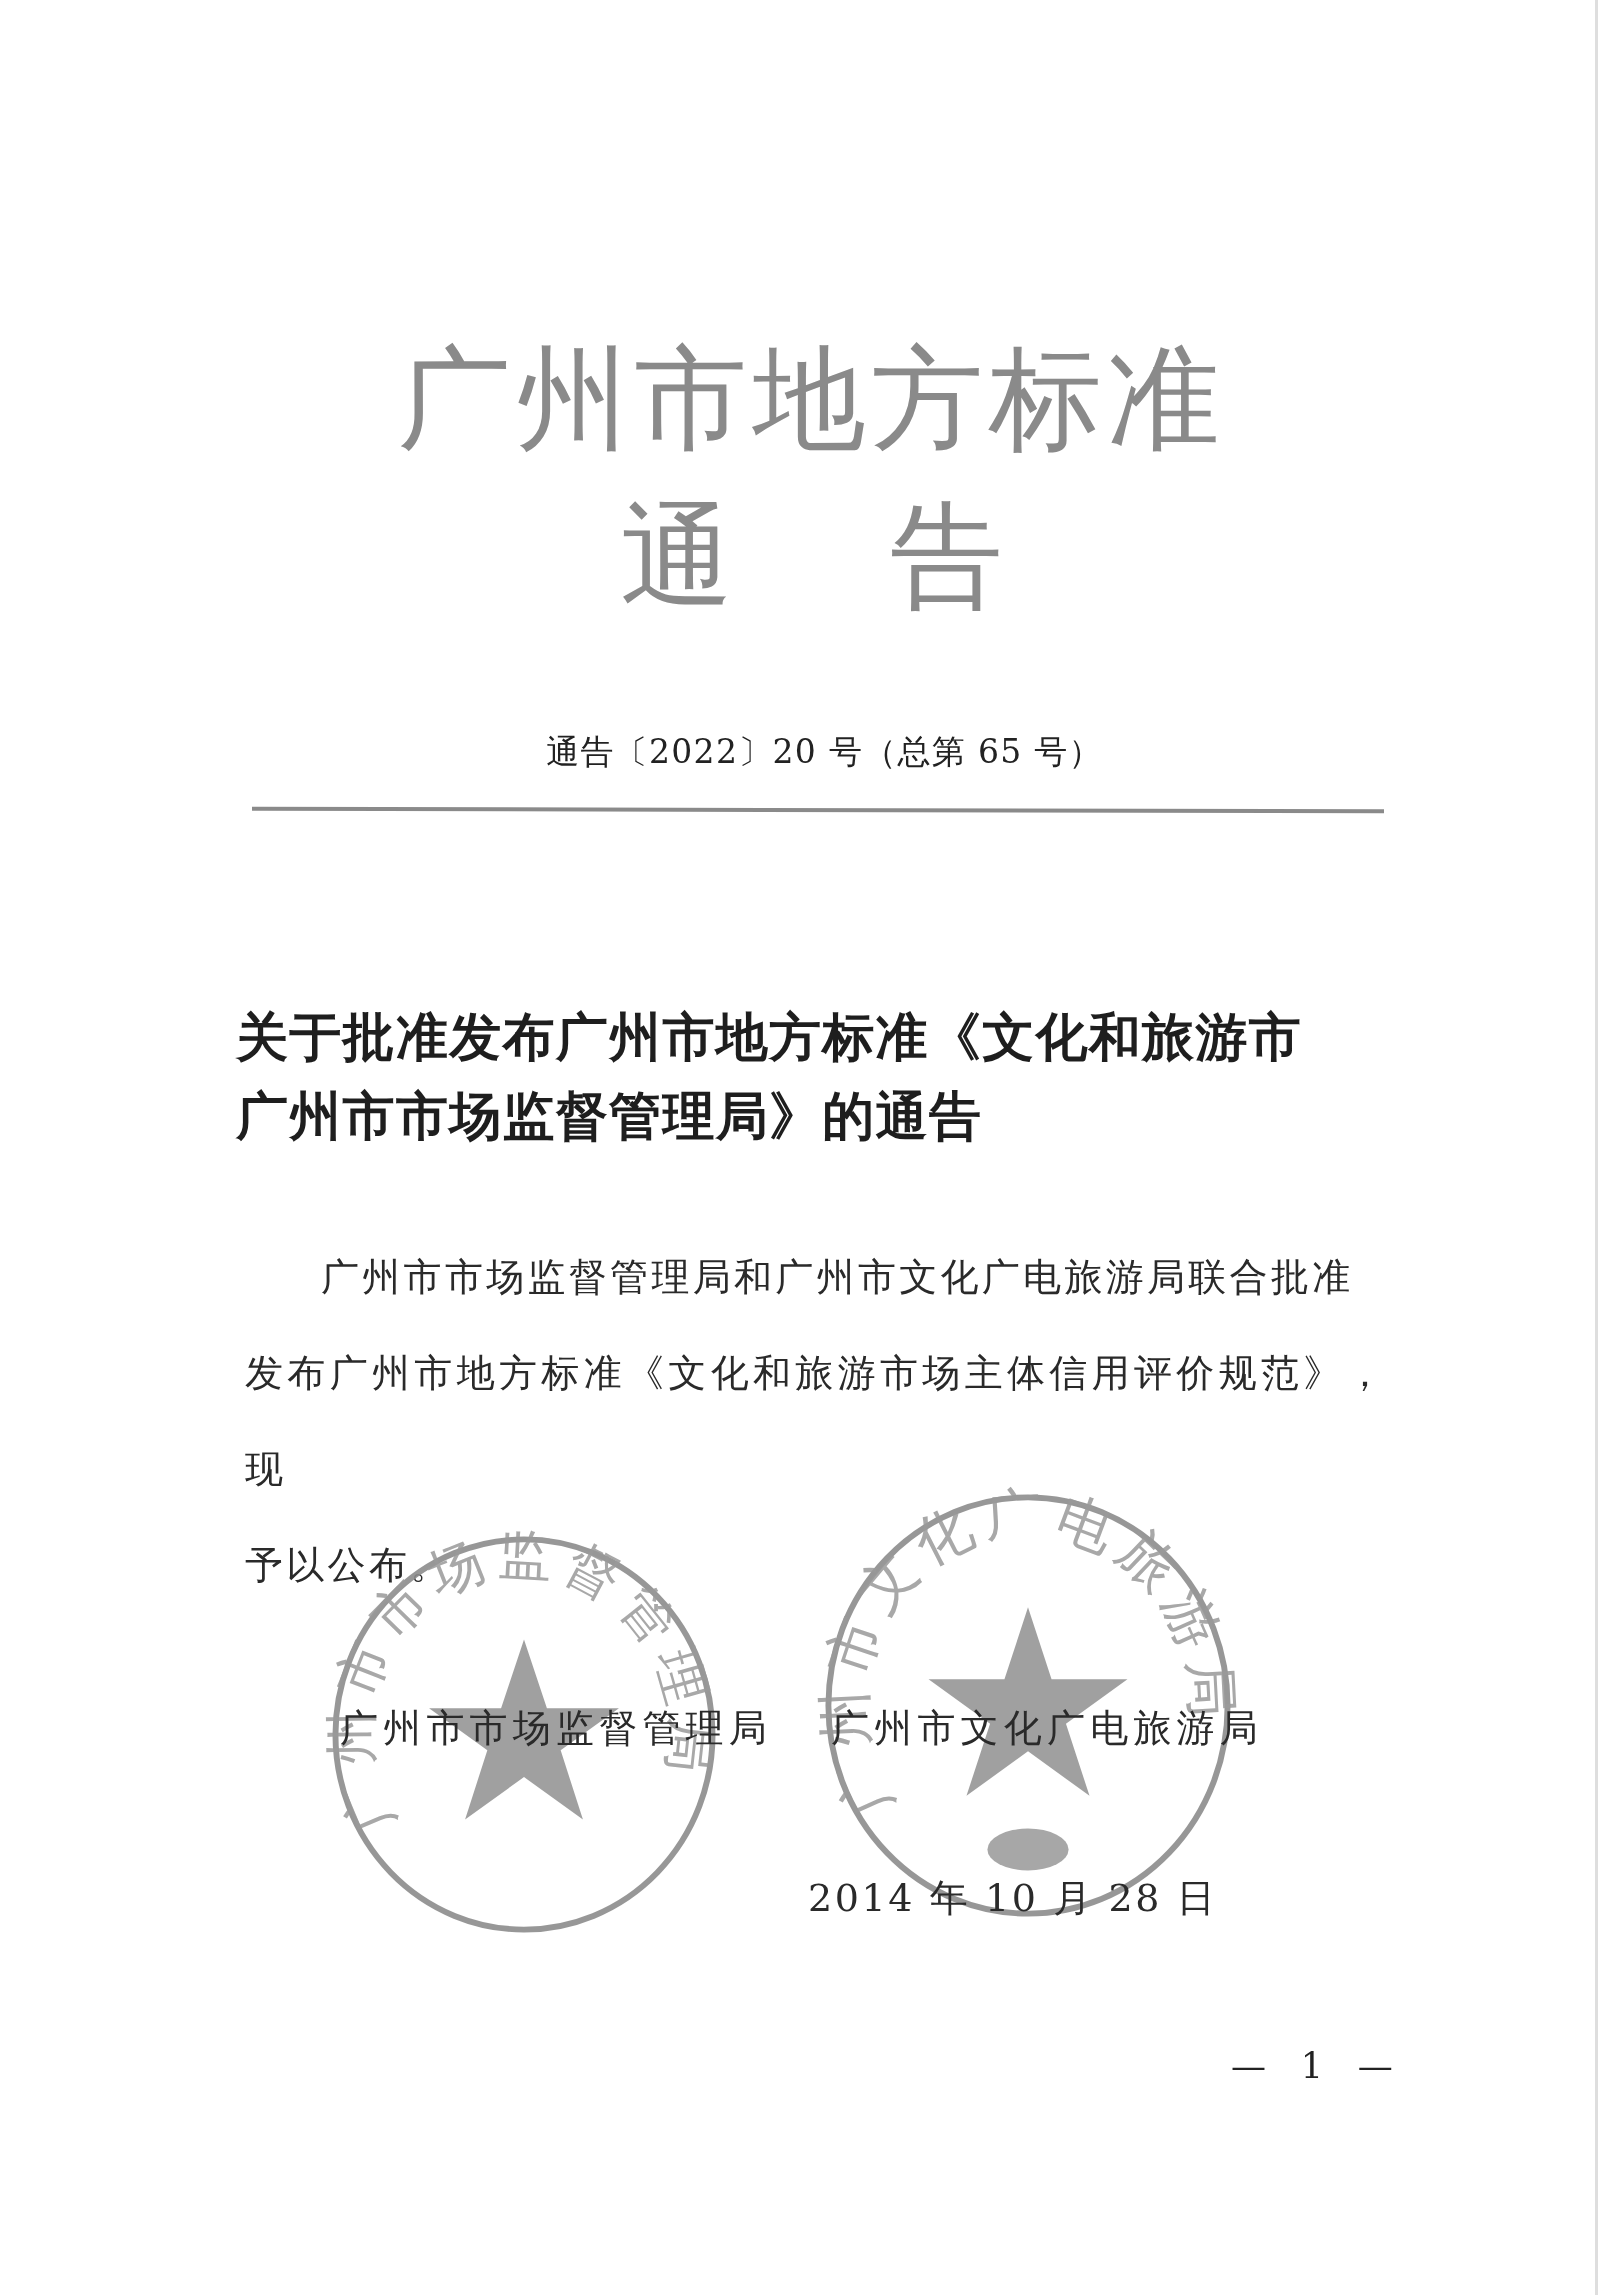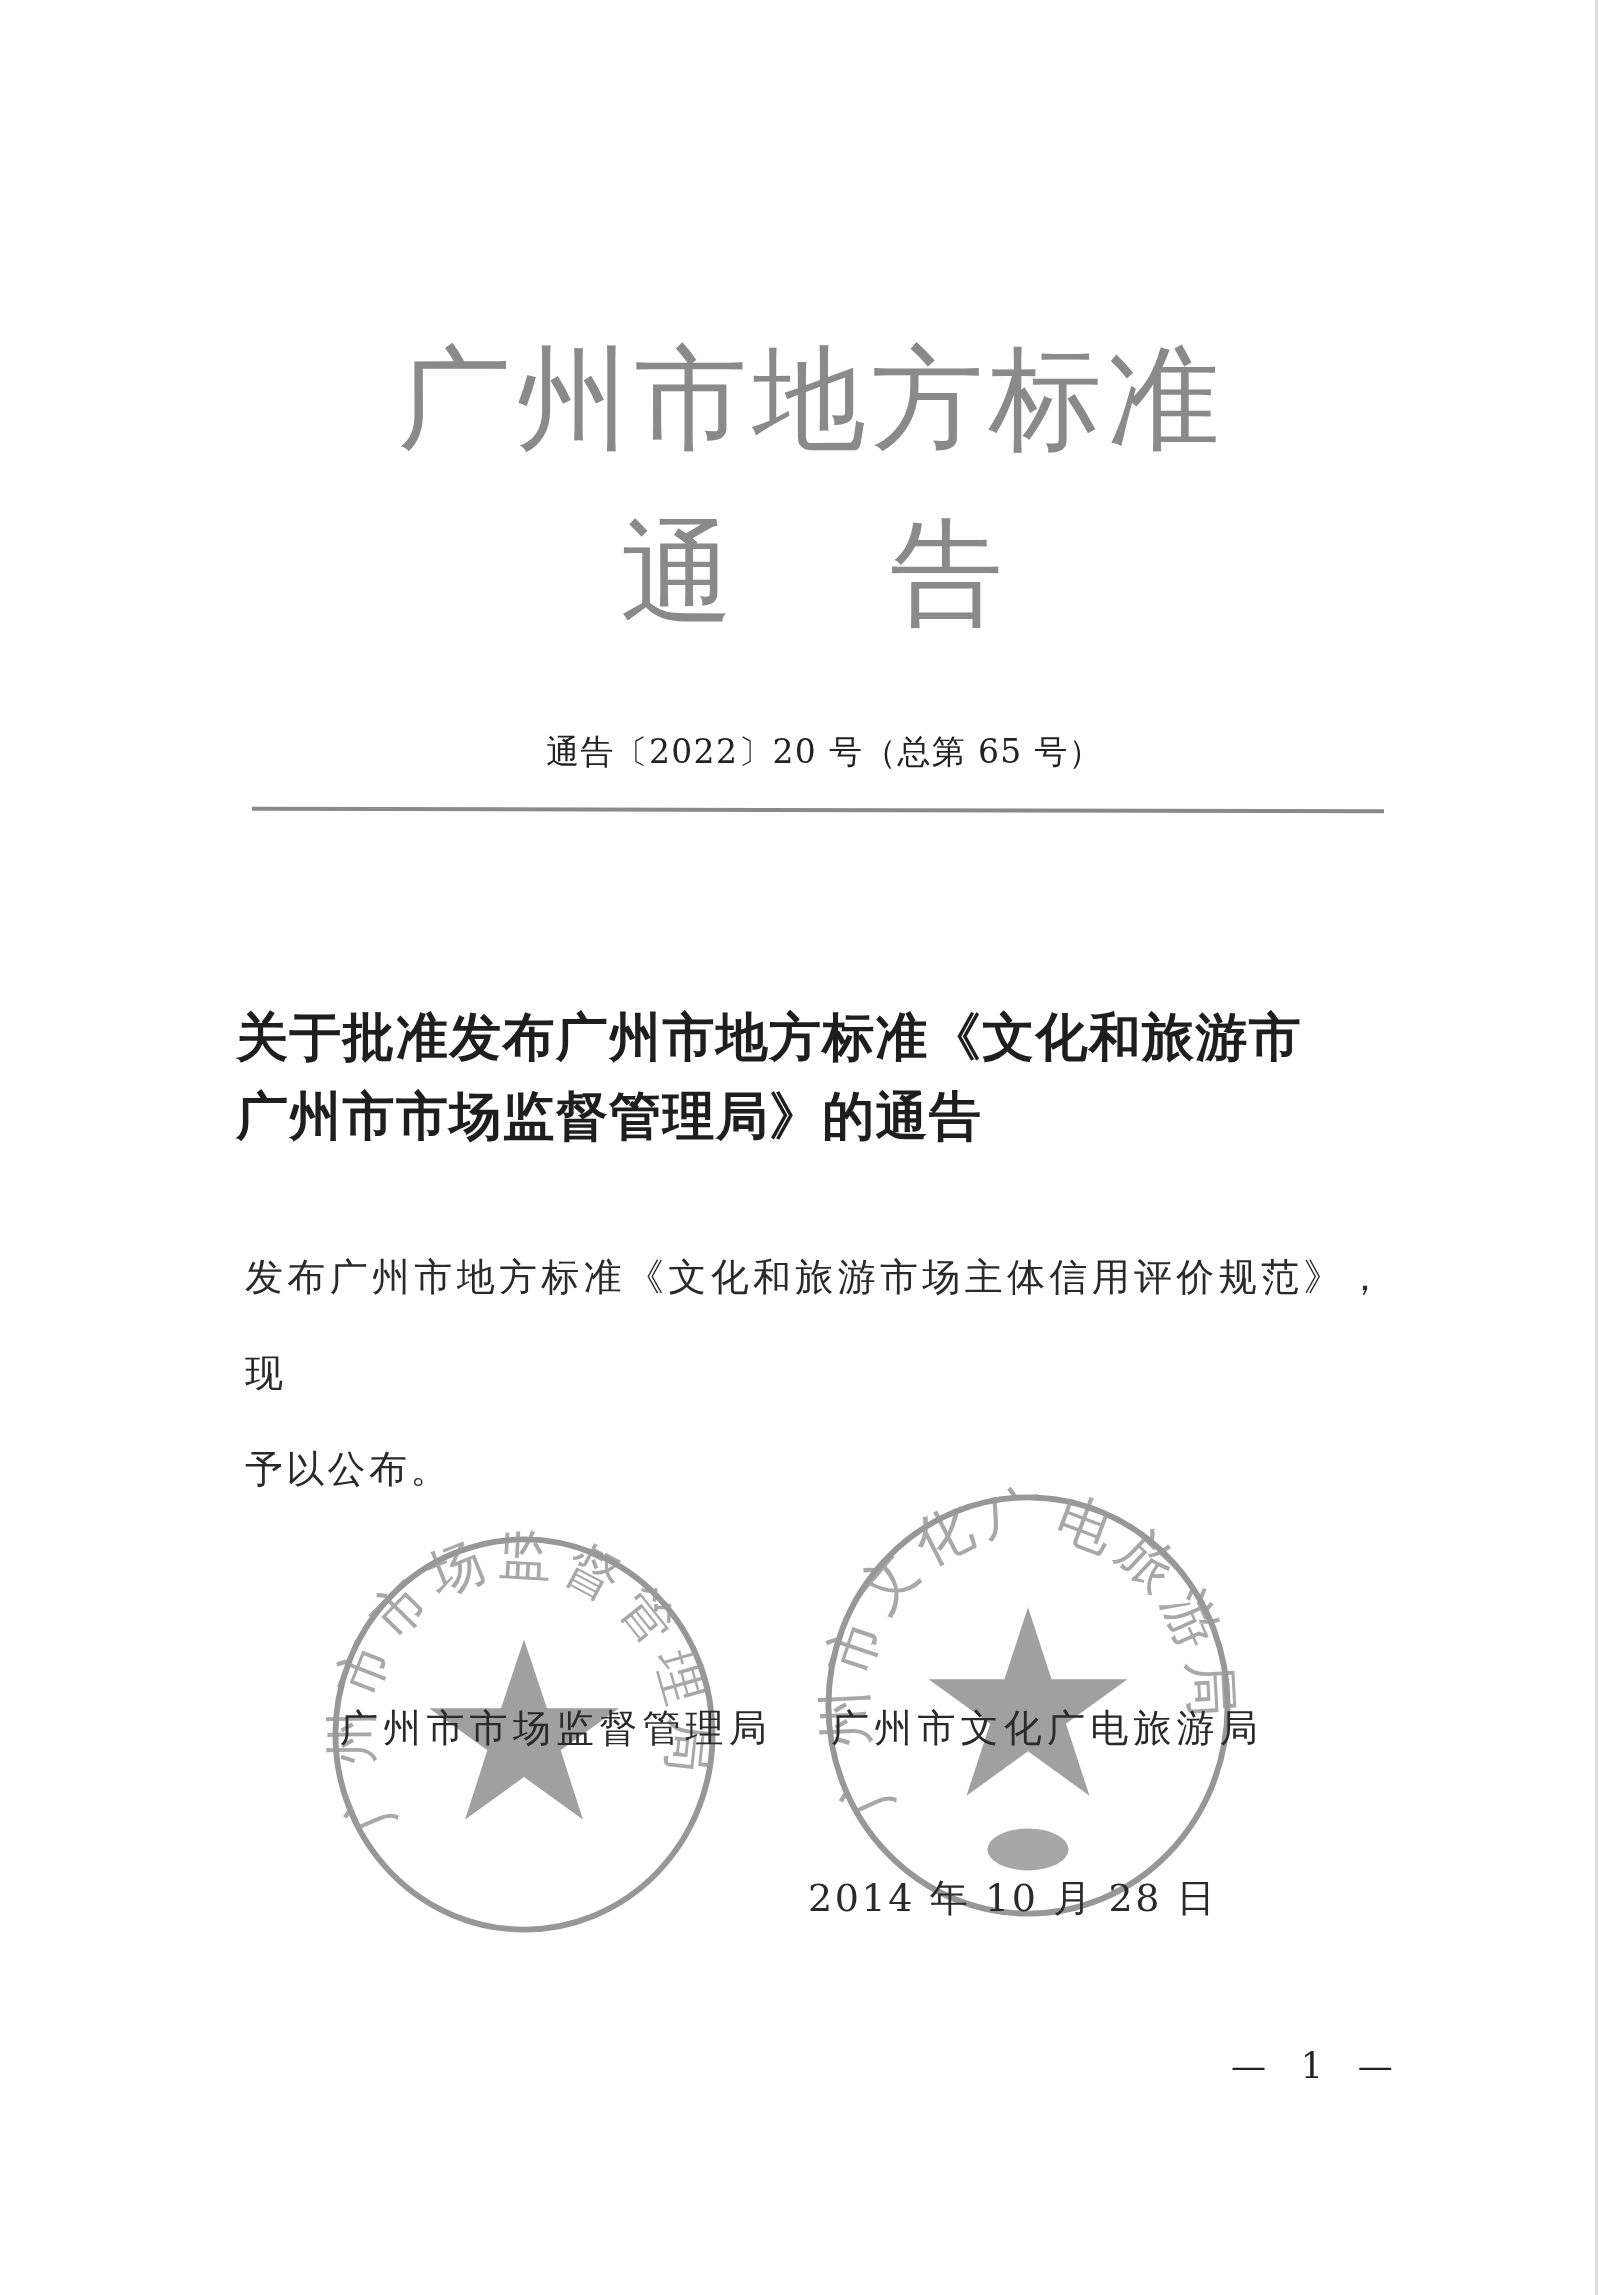--- a/index.html
+++ b/index.html
@@ -2,21 +2,21 @@
 <html style="font-size:10.5px"><head>
 <meta charset="utf-8">
 <style>
   html, body { margin:0; padding:0; background:#ffffff; }
   body { width:1623px; height:2295px; position:relative; overflow:hidden;
          font-family:"DejaVu Serif","Liberation Serif",serif; color:#1a1a1a; }
   .abs { position:absolute; }
   .masthead { left:0; width:1623px; text-align:center; color:#8a8a8a;
               font-family:"DejaVu Sans","Liberation Sans",sans-serif; font-weight:200; }
   .mast-line1 { top:337px; font-size:113px; letter-spacing:5.2px; line-height:124px; }
-  .mast-line2 { top:494px; font-size:113px; line-height:124px; letter-spacing:0;margin-top:17px; }
+  .mast-line2 { top:494px; font-size:113px; line-height:124px; letter-spacing:0; }
   .mast-line2 span { display:inline-block; }
   .mast-line2 .gap { width:157px; }
   .docno { top:732px; left:0; width:1649px; text-align:center; font-size:33px; line-height:39px; color:#222; letter-spacing:1.3px;}
   .rule { top:808px; left:252px; width:1132px; height:3.9px; background:#8a8a8a; transform:rotate(0.12deg); }
   .title { left:236px; width:1152px; text-align:left; font-family:"DejaVu Sans","Liberation Sans",sans-serif; font-weight:bold; font-size:52px; line-height:79px; color:#1e1e1e; letter-spacing:1.3px; }
   .title1 { top:998px; }
   .title2 { top:1077px; }
   .body { left:245px; width:1142px; font-family:"DejaVu Sans","Liberation Sans",sans-serif; font-size:38px; color:#2a2a2a; line-height:96px; }
   .body p { margin:0; text-align:justify; text-align-last:left; letter-spacing:3.3px; }
   .body .indent { text-indent:76px; }
@@ -39,20 +39,21 @@
 </div>
 
 <div class="abs docno">通告〔2022〕20 号（总第 65 号）</div>
 
 <div class="abs rule"></div>
 
 <div class="abs title title1">关于批准发布广州市地方标准《文化和旅游市</div>
 <div class="abs title title2">广州市市场监督管理局》的通告</div>
 
 <div class="abs body" style="top:1229px;">
+  <p class="indent">广州市市场监督管理局和广州市文化广电旅游局联合批准</p>
   <p>发布广州市地方标准《文化和旅游市场主体信用评价规范》，现</p>
   <p>予以公布。</p>
 </div>
 
 <svg class="stamp" style="left:321px; top:1525px;" width="406" height="419" viewBox="0 0 620 640">
   <defs>
     <path id="arc1" d="M 130 470 A 230 240 0 1 1 480 470"></path>
   </defs>
   <ellipse cx="310" cy="320" rx="288" ry="298" fill="none" stroke="#8c8c8c" stroke-width="9" opacity="0.9"></ellipse>
   <text font-family="DejaVu Sans, sans-serif" font-size="82" fill="#9a9a9a" opacity="0.85" letter-spacing="14">

